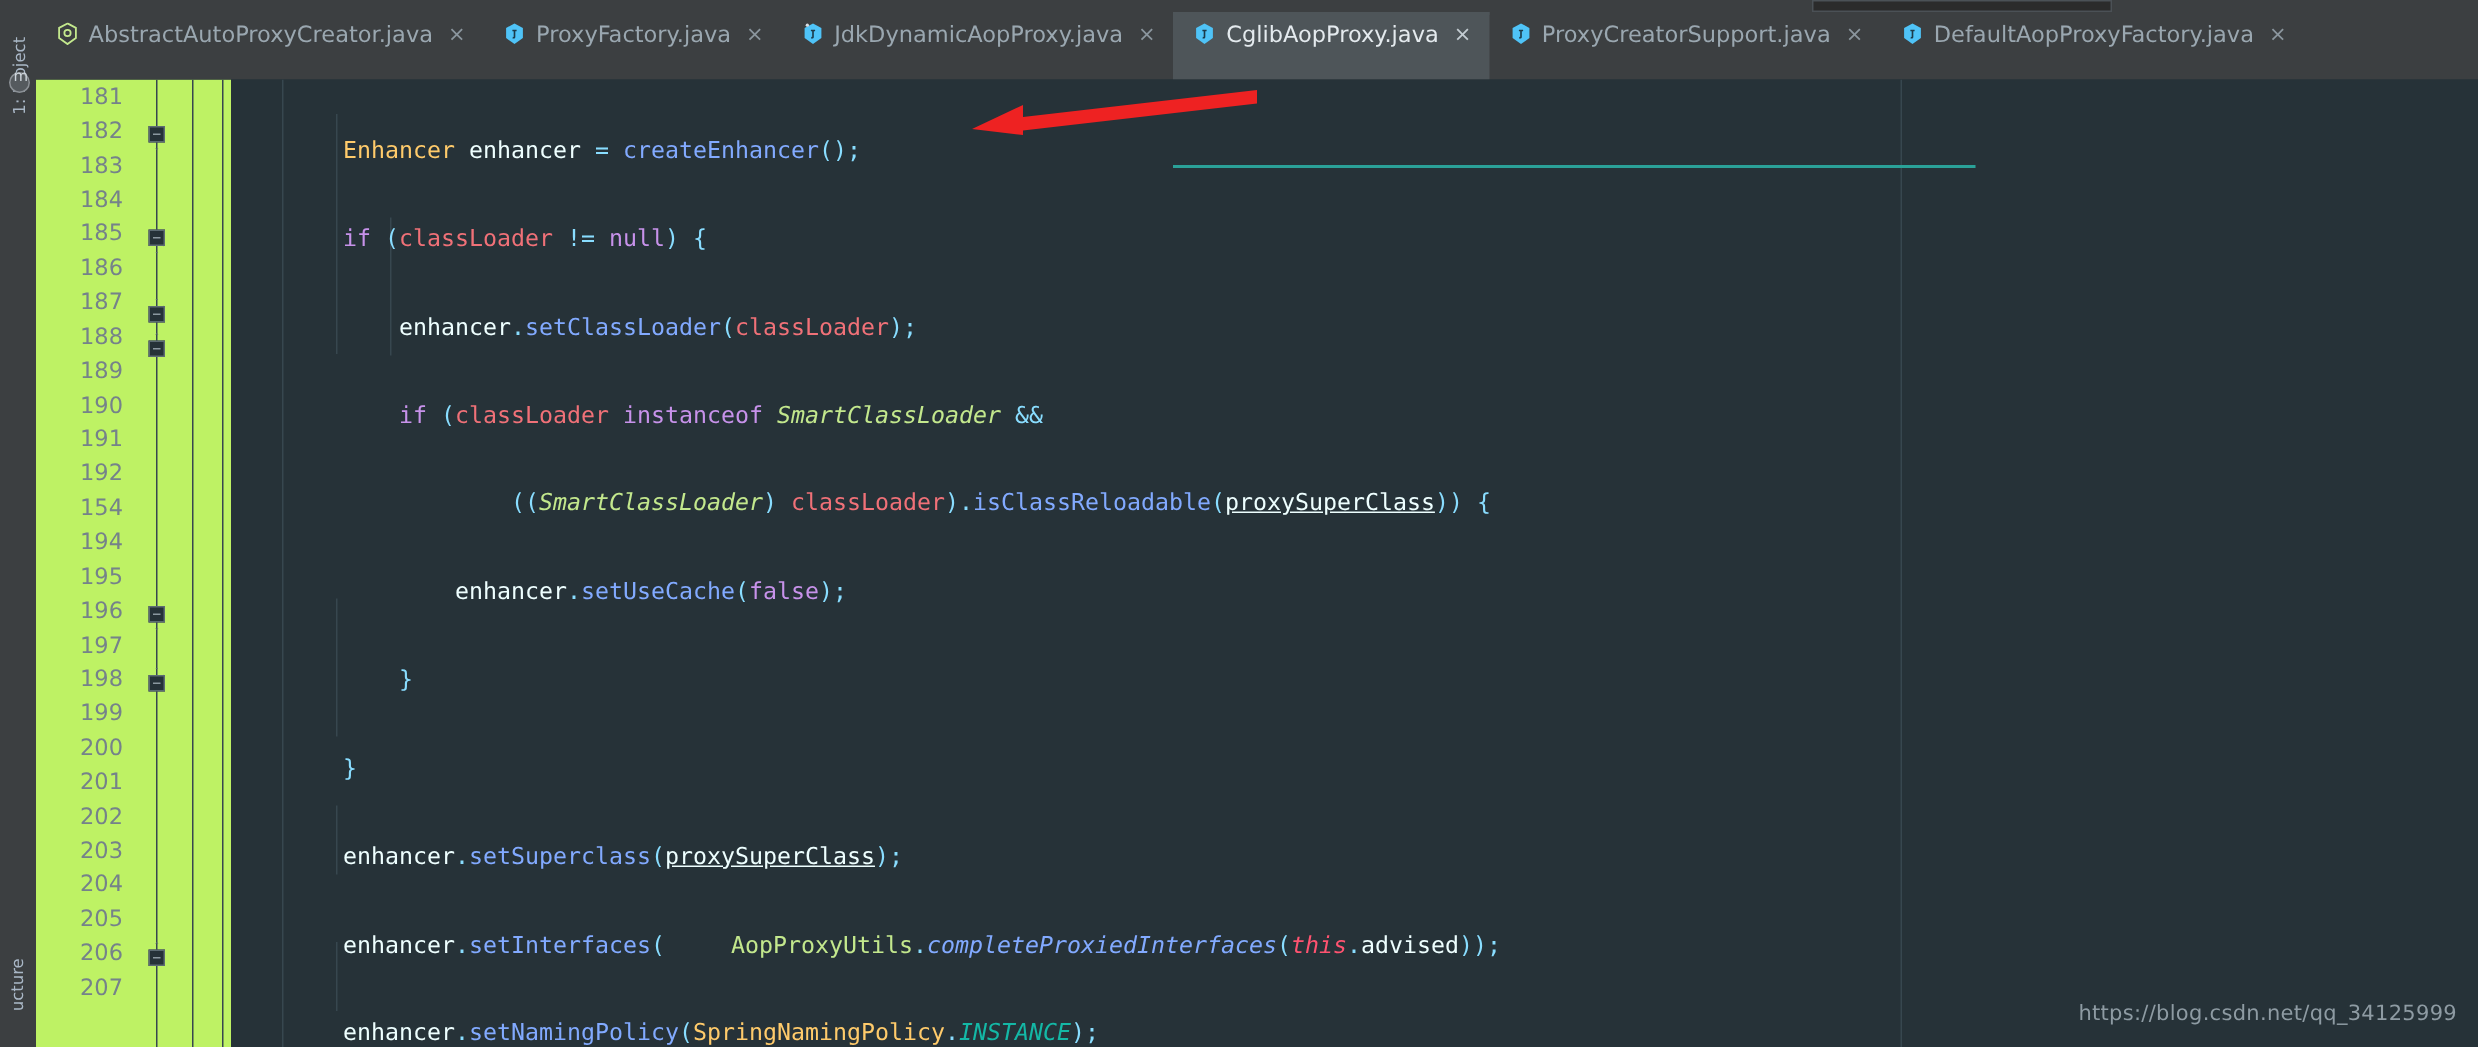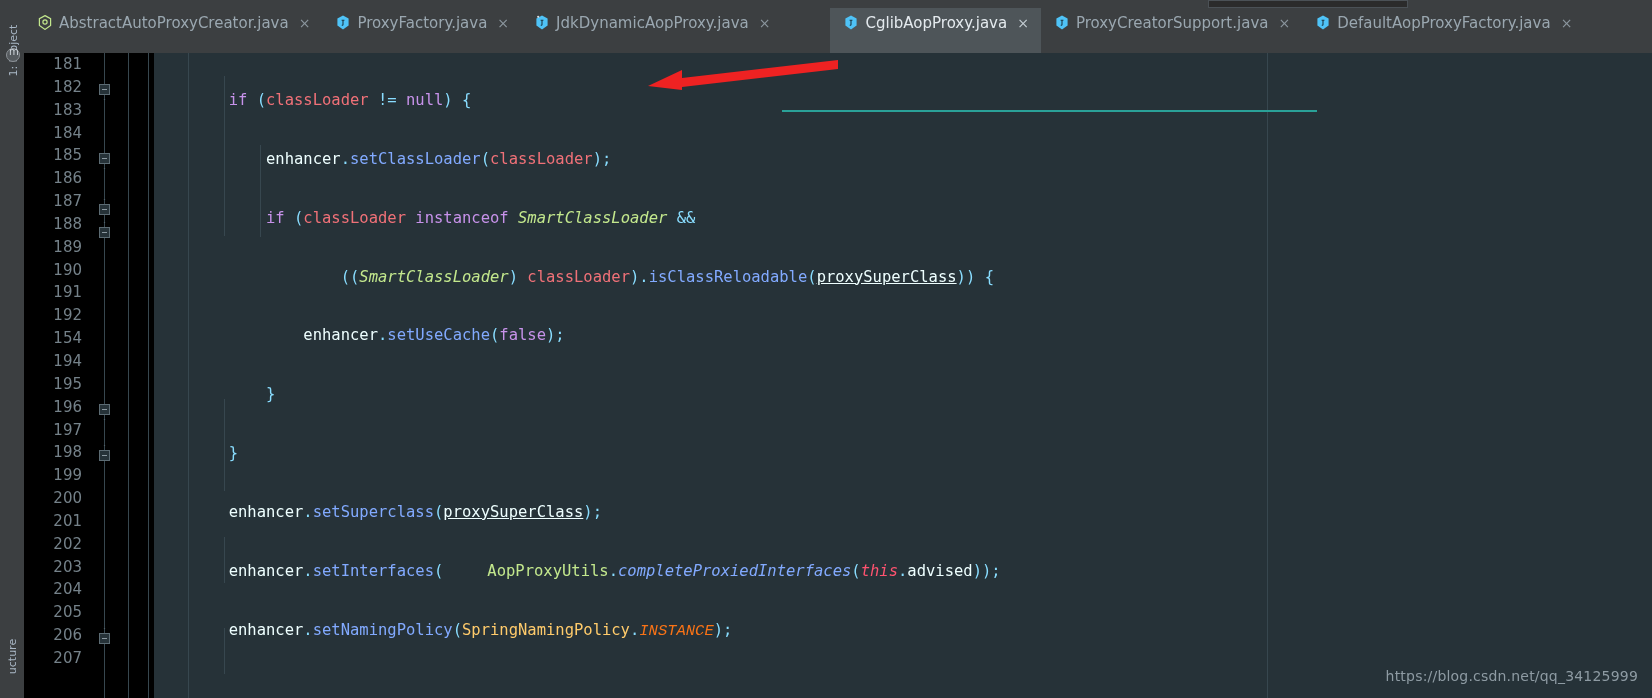--- a/index.html
+++ b/index.html
@@ -103,21 +103,20 @@
     color: #9aa7b0;
     font-family: "DejaVu Sans", sans-serif;
     font-size: 15px;
     white-space: nowrap;
     cursor: default;
   }
   .tab.active {
     background: #4e5559;
     color: #e4eaee;
     position: relative;
-    margin-left: 48px;
   }
   .tab.active::before {
     content: "";
     position: absolute;
     left: 0; right: 0; top: 0;
     height: 2px;
     background: #4e5559;
   }
   .tab .tabicon {
     display: inline-block;
@@ -143,21 +142,21 @@
     position: absolute;
     left: 24px; top: 53px;
     width: 1628px; height: 645px;
     background: #263238;
     overflow: hidden;
   }
   .gutter {
     position: absolute;
     left: 0; top: 0;
     width: 130px; height: 645px;
-    background: #000000;
+    background: #bef264;
   }
   .linenums {
     position: absolute;
     left: 0; top: 0;
     width: 62px;
     text-align: right;
     font-family: "DejaVu Sans", sans-serif;
     font-size: 15px;
     color: #75828a;
   }
@@ -243,21 +242,21 @@
   .type     { color: #ffcb6b; }
   .cls      { color: #c3e88d; font-style: italic; }
   .clsplain { color: #c3e88d; margin-left: 44px; }
   .fn       { color: #82aaff; }
   .field    { color: #eeffff; }
   .var      { color: #f07178; }
   .op       { color: #89ddff; }
   .punct    { color: #89ddff; }
   .this     { color: #ff5370; font-style: italic; }
   .plain    { color: #eeffff; }
-  .stat     { color: #f97316; font-style: italic; font-family: Liberation Mono, monospace; }
+  .stat     { color: #14b8a6; font-style: italic; }
   .localu   { color: #eeffff; text-decoration: underline; text-align: center; }
 
   
   .arrow {
     position: absolute;
     left: 648px; top: 58px;
     width: 190px; height: 32px;
     pointer-events: none;
   }
 
@@ -431,20 +430,21 @@
 
     <div class="indent-guide" style="left:164px; top:0;   height:645px"></div>
     <div class="indent-guide" style="left:200px; top:23px; height:160px"></div>
     <div class="indent-guide" style="left:236px; top:92px; height:92px"></div>
     <div class="indent-guide" style="left:200px; top:346px; height:92px"></div>
     <div class="indent-guide" style="left:200px; top:484px; height:46px"></div>
     <div class="indent-guide" style="left:200px; top:575px; height:46px"></div>
     <div class="margin-guide" style="left:1243px"></div>
 
     <div class="code">
+      <div class="line"><span class="plain">        </span><span class="type">Enhancer</span><span class="plain"> enhancer </span><span class="op">=</span><span class="plain"> </span><span class="fn">createEnhancer</span><span class="punct">();</span></div>
       <div class="line"><span class="plain">        </span><span class="kw">if</span><span class="plain"> </span><span class="punct">(</span><span class="var">classLoader</span><span class="plain"> </span><span class="op">!=</span><span class="plain"> </span><span class="kw">null</span><span class="punct">)</span><span class="plain"> </span><span class="punct">{</span></div>
       <div class="line"><span class="plain">            enhancer</span><span class="punct">.</span><span class="fn">setClassLoader</span><span class="punct">(</span><span class="var">classLoader</span><span class="punct">);</span></div>
       <div class="line"><span class="plain">            </span><span class="kw">if</span><span class="plain"> </span><span class="punct">(</span><span class="var">classLoader</span><span class="plain"> </span><span class="kw">instanceof</span><span class="plain"> </span><span class="cls">SmartClassLoader</span><span class="plain"> </span><span class="op">&amp;&amp;</span></div>
       <div class="line"><span class="plain">                    </span><span class="punct">((</span><span class="cls">SmartClassLoader</span><span class="punct">)</span><span class="plain"> </span><span class="var">classLoader</span><span class="punct">).</span><span class="fn">isClassReloadable</span><span class="punct">(</span><span class="localu">proxySuperClass</span><span class="punct">))</span><span class="plain"> </span><span class="punct">{</span></div>
       <div class="line"><span class="plain">                enhancer</span><span class="punct">.</span><span class="fn">setUseCache</span><span class="punct">(</span><span class="kw">false</span><span class="punct">);</span></div>
       <div class="line"><span class="plain">            </span><span class="punct">}</span></div>
       <div class="line"><span class="plain">        </span><span class="punct">}</span></div>
       <div class="line"><span class="plain">        enhancer</span><span class="punct">.</span><span class="fn">setSuperclass</span><span class="punct">(</span><span class="localu">proxySuperClass</span><span class="punct">);</span></div>
       <div class="line"><span class="plain">        enhancer</span><span class="punct">.</span><span class="fn">setInterfaces</span><span class="punct">(</span><span class="clsplain">AopProxyUtils</span><span class="punct">.</span><span class="fn" style="font-style:italic">completeProxiedInterfaces</span><span class="punct">(</span><span class="this">this</span><span class="punct">.</span><span class="field">advised</span><span class="punct">));</span></div>
       <div class="line"><span class="plain">        enhancer</span><span class="punct">.</span><span class="fn">setNamingPolicy</span><span class="punct">(</span><span class="type">SpringNamingPolicy</span><span class="punct">.</span><span class="stat">INSTANCE</span><span class="punct">);</span></div>

